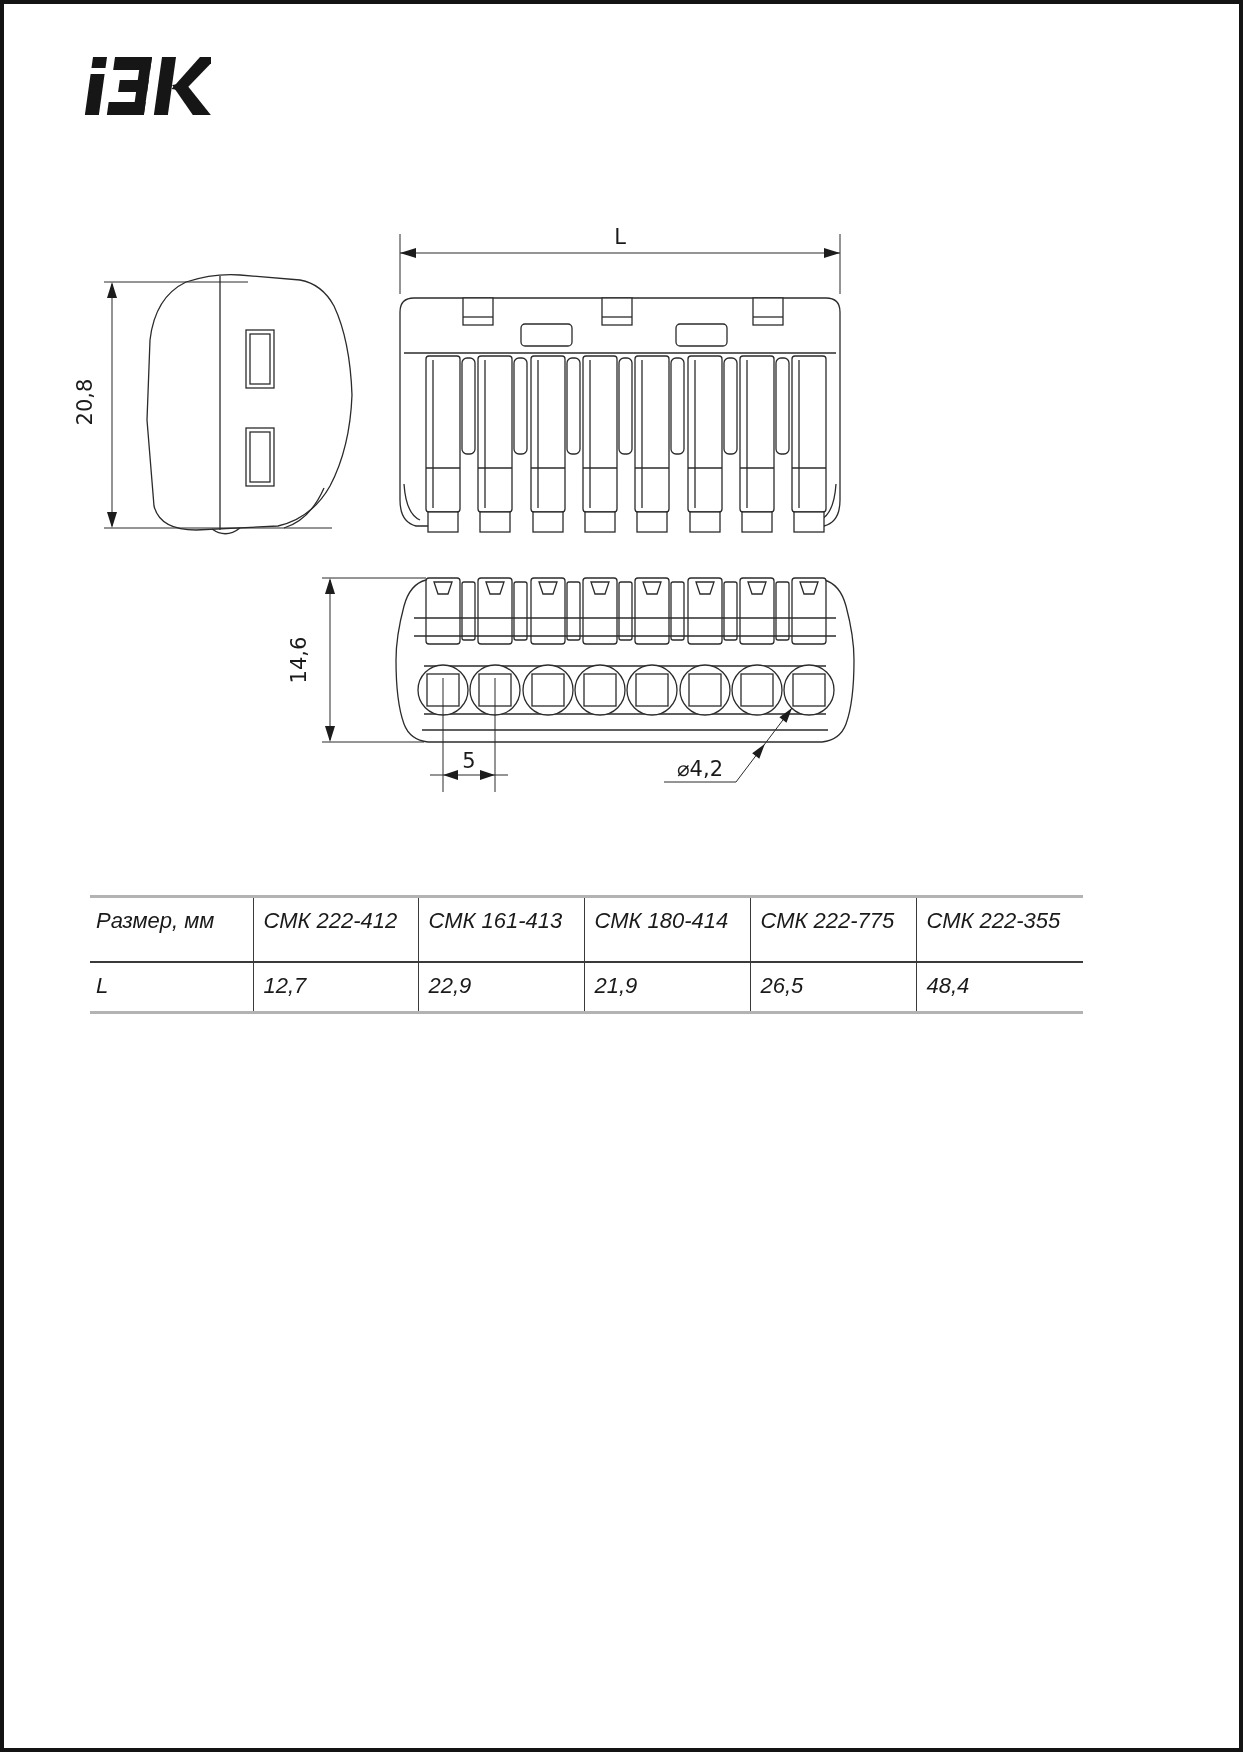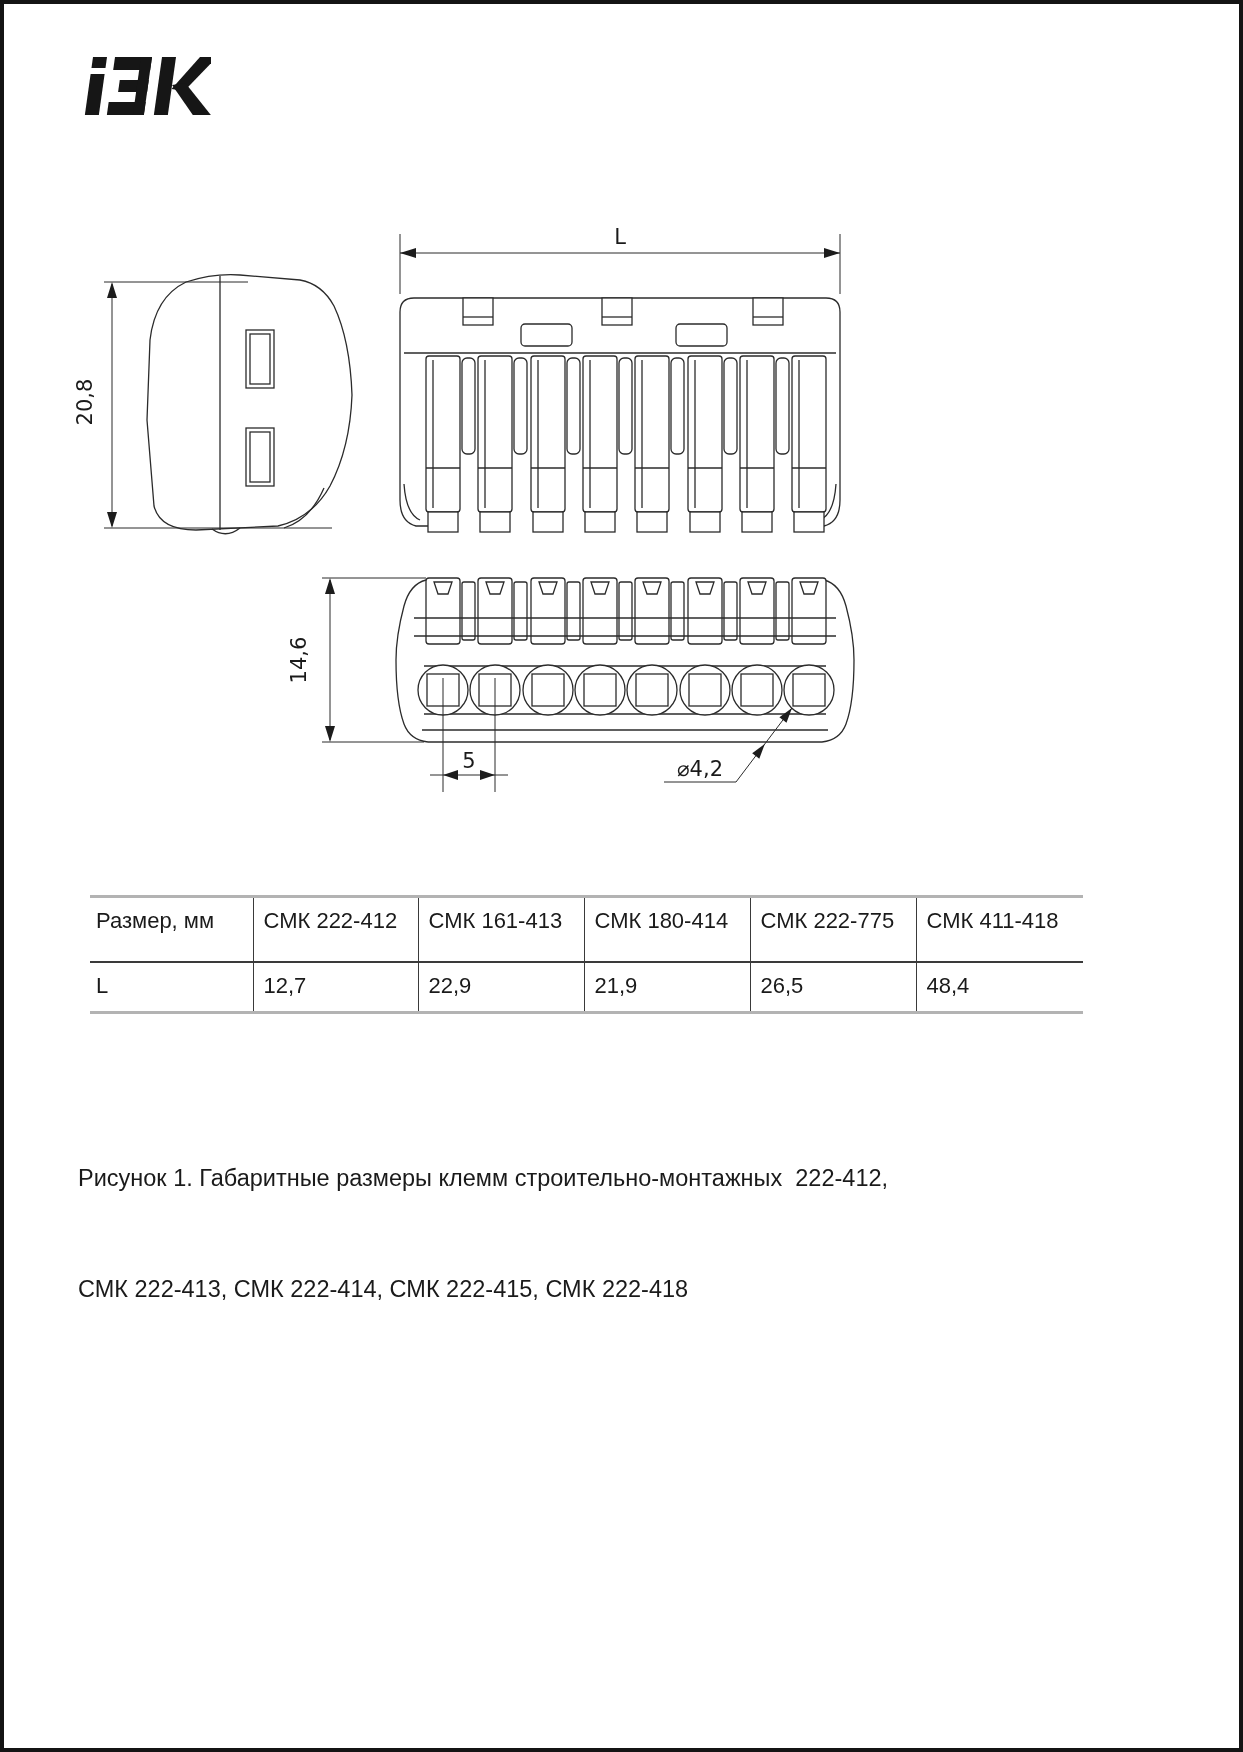--- a/index.html
+++ b/index.html
@@ -9,21 +9,21 @@
   #logo{position:absolute;left:83px;top:57px;width:128px;height:60px;}
   #drawing{position:absolute;left:0;top:190px;width:1243px;height:620px;}
   svg .ln{stroke:#2b2b2b;stroke-width:1.3;fill:none;}
   svg .lnw{stroke:#2b2b2b;stroke-width:1.3;fill:#ffffff;}
   svg .dim{stroke:#2b2b2b;stroke-width:1;fill:none;}
   svg .ar{fill:#1c1c1c;stroke:none;}
   svg text{font-family:"DejaVu Sans","Liberation Sans",sans-serif;font-size:21px;fill:#1a1a1a;}
   #dims-table{position:absolute;left:90px;top:895px;width:993px;border-collapse:collapse;table-layout:fixed;
               font-size:22px;}
   #dims-table td,#dims-table th{font-weight:normal;text-align:left;vertical-align:top;
-              padding:10px 4px 0 10px;border:none;}
+              padding:10px 4px 0 10px;border:none;font-style:italic;}
   #dims-table th{height:53px;}
   #dims-table td{height:38px;}
   #dims-table .c0{padding-left:6px;}
   #dims-table thead tr{border-top:3px solid #b3b3b3;border-bottom:2px solid #3a3a3a;}
   #dims-table tbody tr{border-bottom:3px solid #b3b3b3;}
   #dims-table th+th,#dims-table td+td{border-left:1.4px solid #3a3a3a;}
   #caption{position:absolute;left:78px;top:1086px;width:980px;font-size:23.5px;line-height:37px;
            white-space:pre-wrap;}
 </style>
 </head>
@@ -229,32 +229,28 @@
         <col style="width:166px">
         <col style="width:167px">
     </colgroup>
     <thead>
       <tr>
         <th class="c0">Размер, мм</th>
         <th>СМК 222-412</th>
         <th>СМК 161-413</th>
         <th>СМК 180-414</th>
         <th>СМК 222-775</th>
-        <th>СМК 411-418</th>
+        <th>СМК 222-355</th>
       </tr>
     </thead>
     <tbody>
       <tr>
         <td class="c0">L</td>
         <td>12,7</td>
         <td>22,9</td>
         <td>21,9</td>
         <td>26,5</td>
         <td>48,4</td>
       </tr>
     </tbody>
   </table>
 
-  <div id="caption">
-    <div>Рисунок 1. Габаритные размеры клемм строительно-монтажных  222-412,</div>
-    <div>СМК 222-413, СМК 222-414, СМК 222-415, СМК 222-418</div>
-  </div>
 </div>
 
 </body></html>

